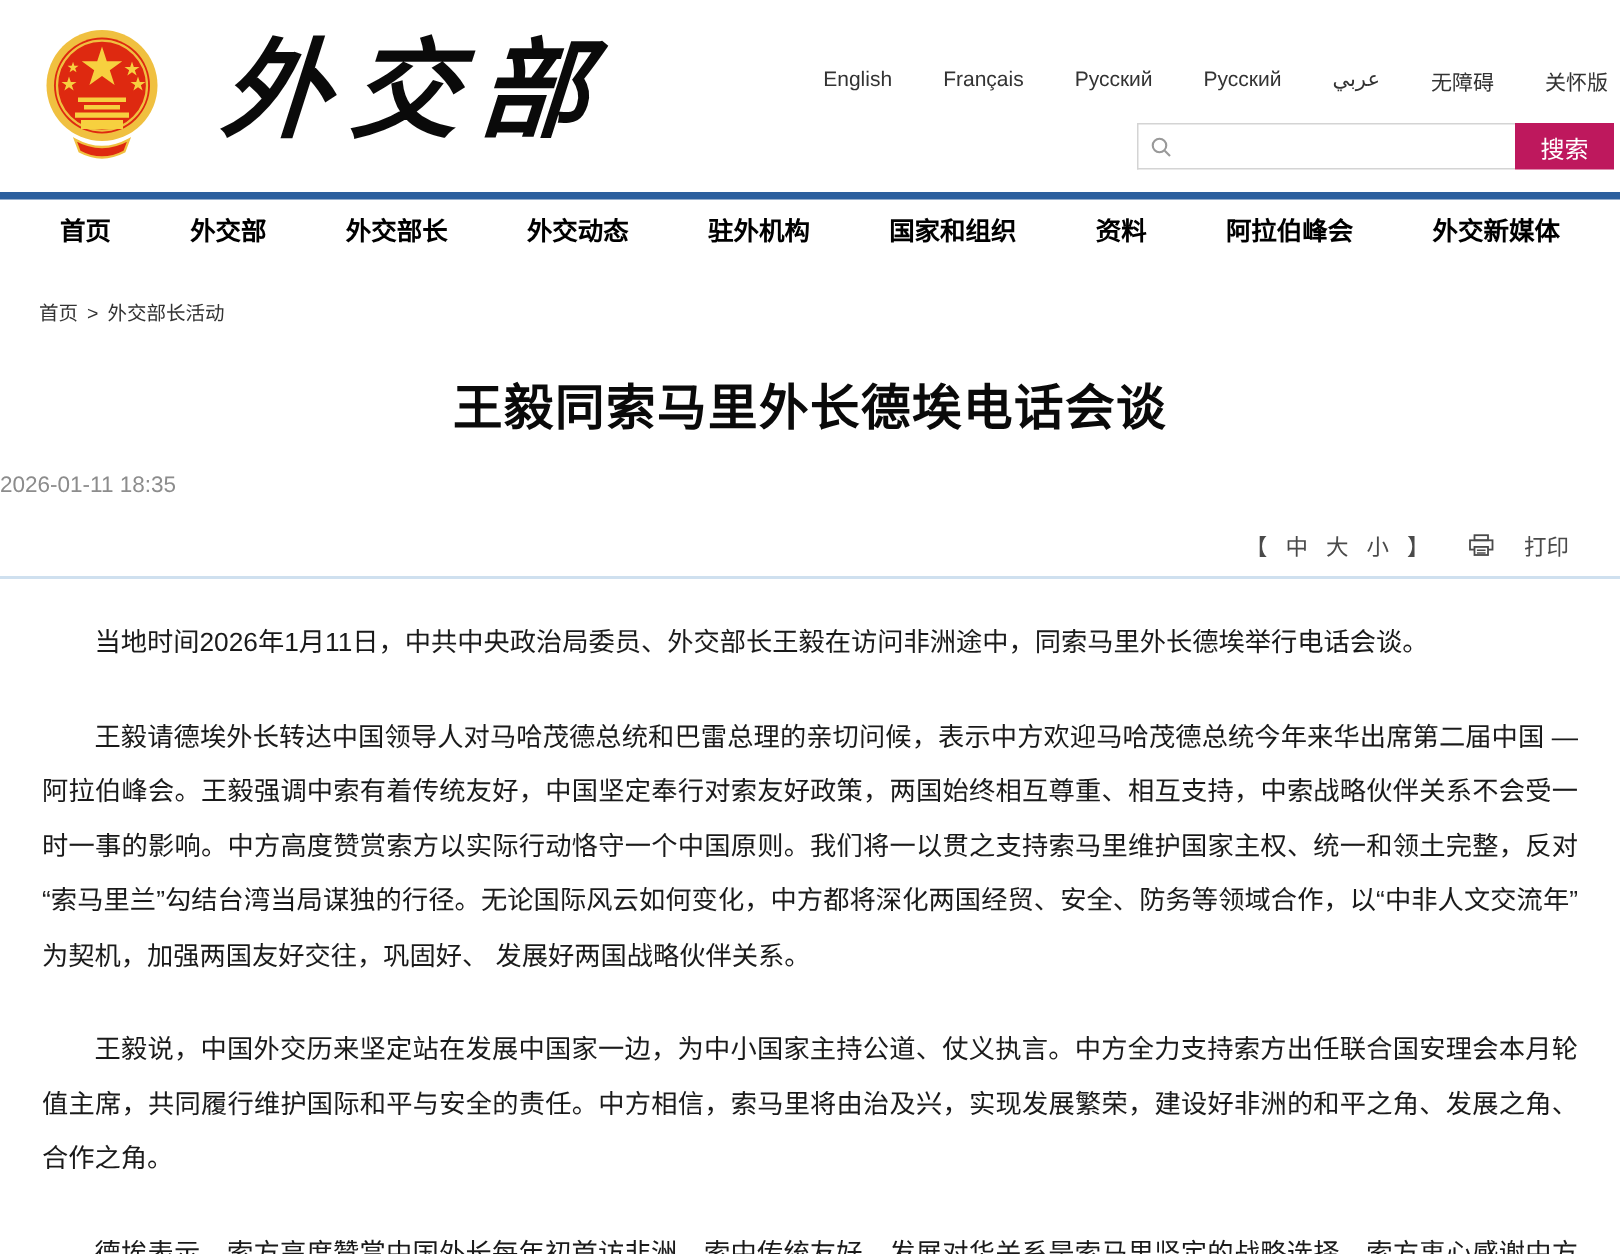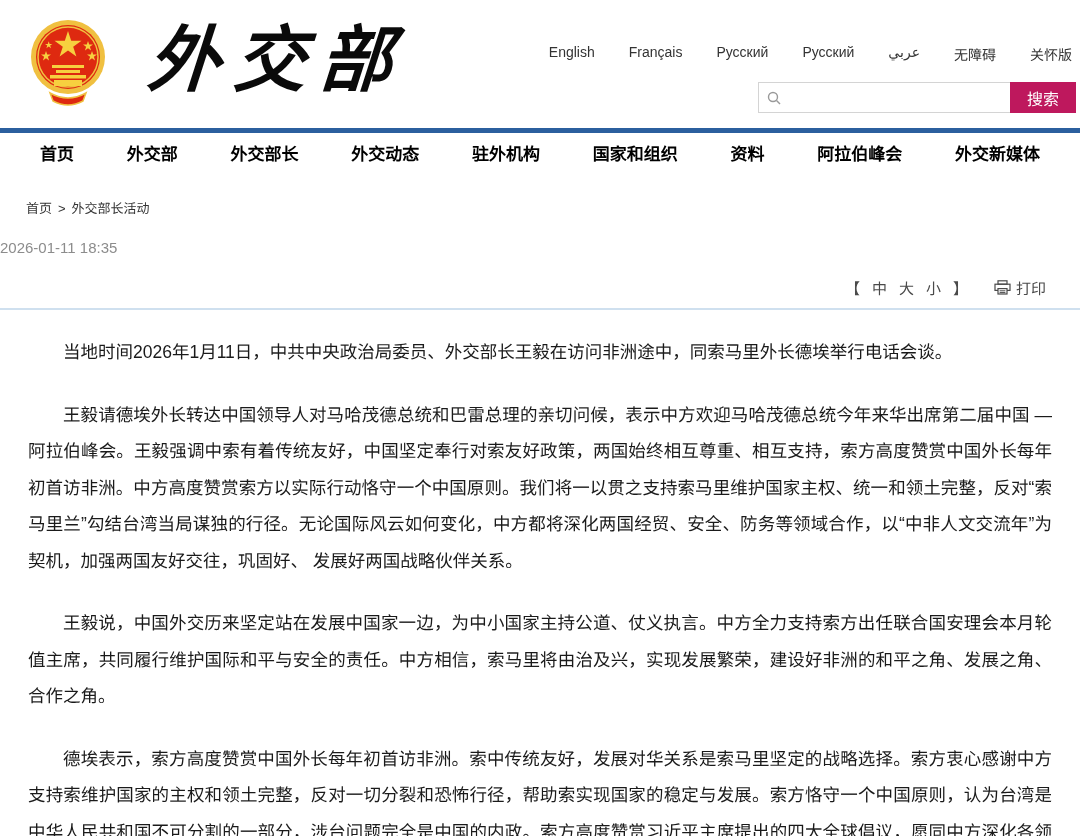--- a/index.html
+++ b/index.html
@@ -136,21 +136,21 @@
     align-items: center;
     gap: 26px;
     font-size: 15px;
     color: #4a4a4a;
     height: 22px;
   }
   .font-size-ctrl { display: flex; align-items: center; gap: 12px; }
   .font-size-ctrl span { cursor: default; }
   .font-size-ctrl .sz { cursor: pointer; }
   .print-ctrl {
-    display: flex; align-items: center; gap: 5px;
+    display: flex; align-items: center; gap: 20px;
     cursor: pointer; color: #4a4a4a;
   }
   .head-divider {
     margin-top: 10px;
     border: none;
     border-top: 2px solid #cfe0ef;
     width: 100%;
   }
 
   
@@ -230,20 +230,21 @@
   <a>资料</a>
   <a>阿拉伯峰会</a>
   <a>外交新媒体</a>
 </nav>
 
 <div class="breadcrumb">
   <a>首页</a><span class="sep">&gt;</span><span>外交部长活动</span>
 </div>
 
 <main>
+  <h1 class="article-title">王毅同索马里外长德埃电话会谈</h1>
   <div class="article-date">2026-01-11 18:35</div>
 
   <div class="article-tools">
     <div class="font-size-ctrl">
       <span>【</span>
       <span class="sz">中</span>
       <span class="sz">大</span>
       <span class="sz">小</span>
       <span>】</span>
     </div>
@@ -256,17 +257,17 @@
         <line x1="5.6" y1="12.6" x2="11.4" y2="12.6" stroke="#4a4a4a" stroke-width="1"></line>
       </svg>
       <span>打印</span>
     </div>
   </div>
 
   <hr class="head-divider">
 
   <div class="article-body">
     <p>当地时间2026年1月11日，中共中央政治局委员、外交部长王毅在访问非洲途中，同索马里外长德埃举行电话会谈。</p>
-    <p>王毅请德埃外长转达中国领导人对马哈茂德总统和巴雷总理的亲切问候，表示中方欢迎马哈茂德总统今年来华出席第二届中国 —阿拉伯峰会。王毅强调中索有着传统友好，中国坚定奉行对索友好政策，两国始终相互尊重、相互支持，索方高度赞赏中国外长每年初首访非洲。中方高度赞赏索方以实际行动恪守一个中国原则。我们将一以贯之支持索马里维护国家主权、统一和领土完整，反对“索马里兰”勾结台湾当局谋独的行径。无论国际风云如何变化，中方都将深化两国经贸、安全、防务等领域合作，以“中非人文交流年”为契机，加强两国友好交往，巩固好、 发展好两国战略伙伴关系。</p>
+    <p>王毅请德埃外长转达中国领导人对马哈茂德总统和巴雷总理的亲切问候，表示中方欢迎马哈茂德总统今年来华出席第二届中国 —阿拉伯峰会。王毅强调中索有着传统友好，中国坚定奉行对索友好政策，两国始终相互尊重、相互支持，中索战略伙伴关系不会受一时一事的影响。中方高度赞赏索方以实际行动恪守一个中国原则。我们将一以贯之支持索马里维护国家主权、统一和领土完整，反对“索马里兰”勾结台湾当局谋独的行径。无论国际风云如何变化，中方都将深化两国经贸、安全、防务等领域合作，以“中非人文交流年”为契机，加强两国友好交往，巩固好、 发展好两国战略伙伴关系。</p>
     <p>王毅说，中国外交历来坚定站在发展中国家一边，为中小国家主持公道、仗义执言。中方全力支持索方出任联合国安理会本月轮值主席，共同履行维护国际和平与安全的责任。中方相信，索马里将由治及兴，实现发展繁荣，建设好非洲的和平之角、发展之角、合作之角。</p>
     <p>德埃表示，索方高度赞赏中国外长每年初首访非洲。索中传统友好，发展对华关系是索马里坚定的战略选择。索方衷心感谢中方支持索维护国家的主权和领土完整，反对一切分裂和恐怖行径，帮助索实现国家的稳定与发展。索方恪守一个中国原则，认为台湾是中华人民共和国不可分割的一部分，涉台问题完全是中国的内政。索方高度赞赏习近平主席提出的四大全球倡议，愿同中方深化各领域交流合作，推进索马里的和平与发展事业，促进非洲之角地区实现持久和平，共同构建人类命运共同体。</p>
   </div>
 </main>
 
 </body></html>

